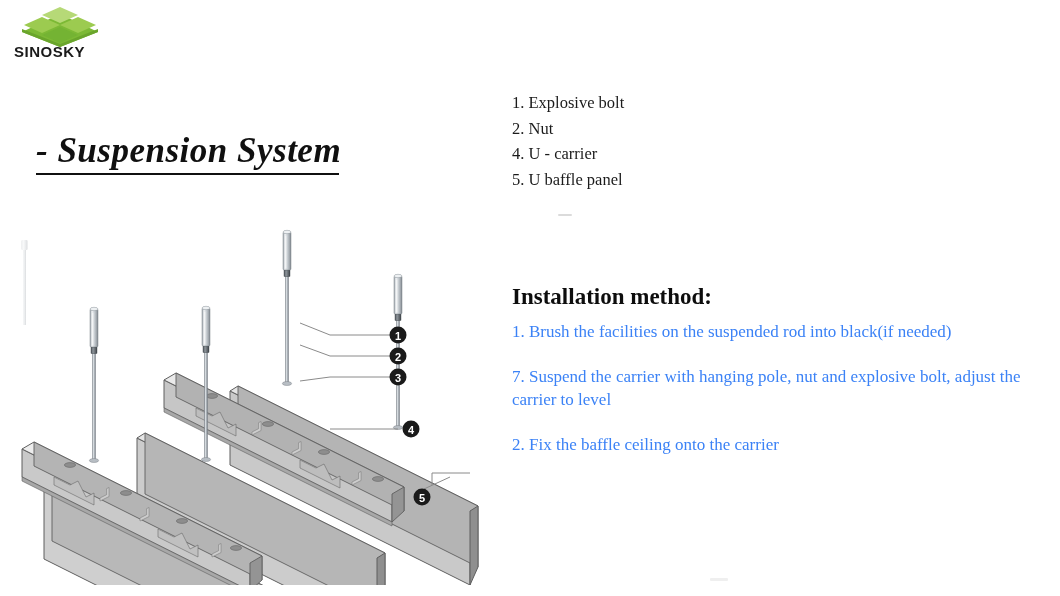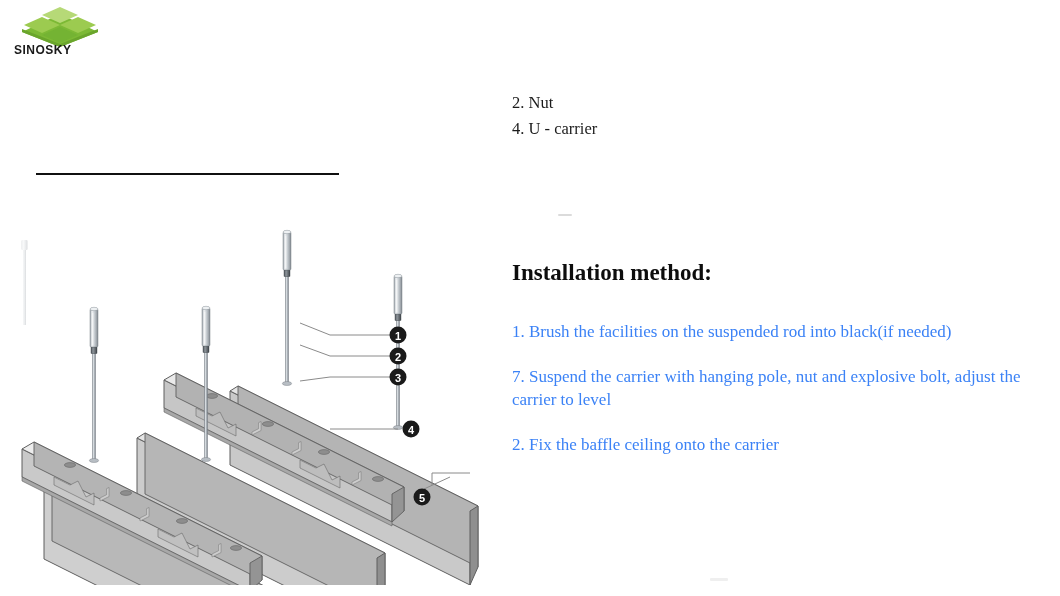--- a/index.html
+++ b/index.html
@@ -11,21 +11,21 @@
     position:relative;
   }
   .page{position:relative;width:1060px;height:596px;}
 
   
   .logo{position:absolute;left:12px;top:6px;width:96px;height:62px;}
   .logo-mark{position:absolute;left:8px;top:0;width:80px;height:42px;}
   .logo-text{
     position:absolute;left:2px;top:37px;
     font-family:"Liberation Sans", sans-serif;
-    font-weight:700;font-size:12px;letter-spacing:.5px;color:#1a1a1a;
+    font-weight:700;font-size:15px;letter-spacing:.5px;color:#1a1a1a;
   }
 
   
   .title{
     position:absolute;left:36px;top:131px;
     font-family:"Liberation Serif", serif;
     font-weight:700;font-style:italic;font-size:35px;color:#101010;
     white-space:nowrap;letter-spacing:.5px;
   }
   .title-rule{
@@ -40,21 +40,21 @@
   .legend{position:absolute;left:512px;top:90px;width:320px;}
   .legend-item{
     font-size:16.5px;color:#1b1b1b;line-height:25.5px;white-space:nowrap;
   }
   .legend-smudge{
     position:absolute;left:558px;top:214px;width:14px;height:2px;
     background:#cfcfcf;opacity:.75;border-radius:1px;
   }
 
   .inst-title{
-    position:absolute;left:512px;top:260px;
+    position:absolute;left:512px;top:284px;
     font-size:23px;font-weight:700;color:#0d0d0d;white-space:nowrap;
   }
   .steps{position:absolute;left:512px;top:320px;width:528px;}
   .step{
     font-size:17px;color:#3b82f6;line-height:23px;margin-bottom:22px;
   }
   .faint-mark{
     position:absolute;left:710px;top:578px;width:18px;height:3px;
     background:#efefef;border-radius:1px;
   }
@@ -74,20 +74,21 @@
 
         <polygon points="40,1 58,9 40,17 22,9" fill="#b6d977"></polygon>
         <polygon points="22,11 40,19 22,27 4,19" fill="#9ccb50"></polygon>
         <polygon points="58,11 76,19 58,27 40,19" fill="#9ccb50"></polygon>
         <polygon points="40,21 58,29 40,37 22,29" fill="#74b333"></polygon>
       </svg>
     </div>
     <div class="logo-text">SINOSKY</div>
   </div>
 
+  <div class="title">- Suspension System</div>
   <div class="title-rule"></div>
 
   <div class="diagram">
     <svg viewBox="0 0 500 400" width="500" height="400">
       <defs>
         <linearGradient id="rodG" x1="0" y1="0" x2="1" y2="0">
           <stop offset="0%" stop-color="#8d949b"></stop>
           <stop offset="22%" stop-color="#e9edf0"></stop>
           <stop offset="52%" stop-color="#b9c0c6"></stop>
           <stop offset="100%" stop-color="#7d848b"></stop>
@@ -234,22 +235,24 @@
         <text x="411" y="248.5" font-family="Liberation Sans, sans-serif" font-size="11" font-weight="700" fill="#ffffff" text-anchor="middle">4</text>
       </g>
       <g>
         <circle cx="422" cy="312" r="8.5" fill="#1a1a1a"></circle>
         <text x="422" y="316.5" font-family="Liberation Sans, sans-serif" font-size="11" font-weight="700" fill="#ffffff" text-anchor="middle">5</text>
       </g>
     </svg>
   </div>
 
   <div class="legend">
+    <div class="legend-item">1. Explosive bolt</div>
     <div class="legend-item">2. Nut</div>
     <div class="legend-item">4. U - carrier</div>
+    <div class="legend-item">5. U baffle panel</div>
   </div>
   <div class="legend-smudge"></div>
 
   <div class="inst-title">Installation method:</div>
   <div class="steps">
     <div class="step">1. Brush the facilities on the suspended rod into black(if needed)</div>
     <div class="step">7. Suspend the carrier with hanging pole, nut and explosive bolt, adjust the carrier to level</div>
     <div class="step">2. Fix the baffle ceiling onto the carrier</div>
   </div>
 

